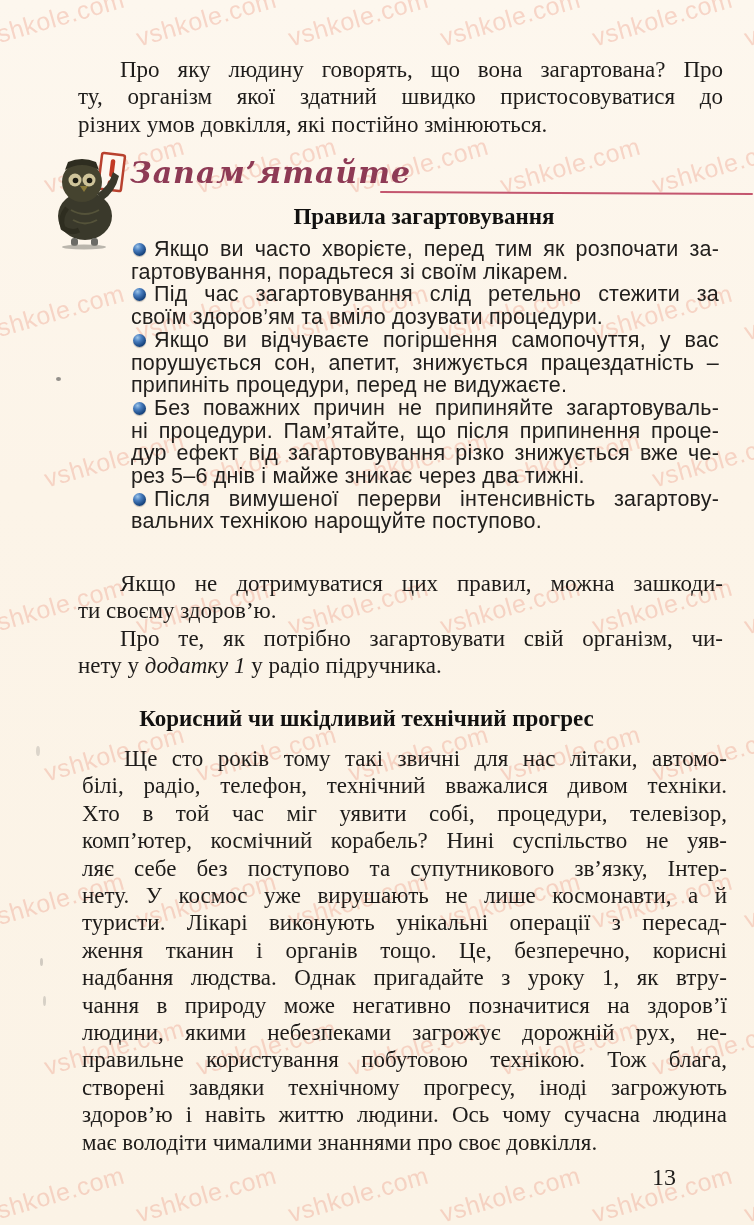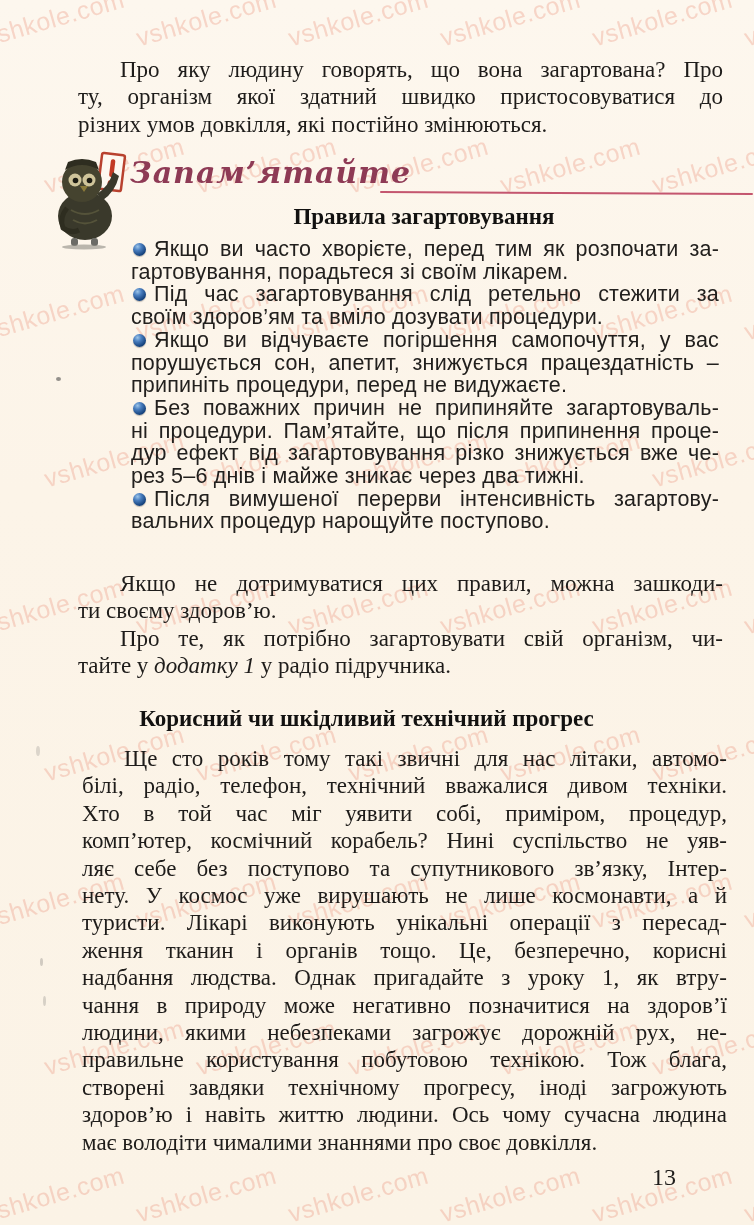--- a/index.html
+++ b/index.html
@@ -168,37 +168,37 @@
           <div class="tline lastline"><span>припиніть процедури, перед не видужаєте.</span></div>
         </div>
         <div>
           <div class="tline"><span class="bullet-dot"></span><span>Без поважних причин не припиняйте загартовуваль-</span></div>
           <div class="tline"><span>ні процедури. Пам’ятайте, що після припинення проце-</span></div>
           <div class="tline"><span>дур ефект від загартовування різко знижується вже че-</span></div>
           <div class="tline lastline"><span>рез 5–6 днів і майже зникає через два тижні.</span></div>
         </div>
         <div>
           <div class="tline"><span class="bullet-dot"></span><span>Після вимушеної перерви інтенсивність загартову-</span></div>
-          <div class="tline lastline"><span>вальних процедур нарощуйте поступово.</span></div>
+          <div class="tline lastline"><span>вальних технікою нарощуйте поступово.</span></div>
         </div>
       </div>
 
     <div id="notes" class="para">
         <div class="tline indent"><span>Якщо не дотримуватися цих правил, можна зашкоди-</span></div>
         <div class="tline lastline"><span>ти своєму здоров’ю.</span></div>
         <div class="tline indent"><span>Про те, як потрібно загартовувати свій організм, чи-</span></div>
-        <div class="tline lastline"><span>тайте у </span><span class="it">додатку 1</span><span> у радіо підручника.</span></div>
+        <div class="tline lastline"><span>нету у </span><span class="it">додатку 1</span><span> у радіо підручника.</span></div>
       </div>
 
     <div id="progress-title" class="hdg">Корисний чи шкідливий технічний прогрес</div>
 
     <div id="progress-para" class="para">
         <div class="tline indent"><span>Ще сто років тому такі звичні для нас літаки, автомо-</span></div>
         <div class="tline"><span>білі, радіо, телефон, технічний вважалися дивом техніки.</span></div>
-        <div class="tline"><span>Хто в той час міг уявити собі, приміром, процедур,</span></div>
+        <div class="tline"><span>Хто в той час міг уявити собі, процедури, телевізор,</span></div>
         <div class="tline"><span>комп’ютер, космічний корабель? Нині суспільство не уяв-</span></div>
         <div class="tline"><span>ляє себе без поступово та супутникового зв’язку, Інтер-</span></div>
         <div class="tline"><span>нету. У космос уже вирушають не лише космонавти, а й</span></div>
         <div class="tline"><span>туристи. Лікарі виконують унікальні операції з пересад-</span></div>
         <div class="tline"><span>ження тканин і органів тощо. Це, безперечно, корисні</span></div>
         <div class="tline"><span>надбання людства. Однак пригадайте з уроку 1, як втру-</span></div>
         <div class="tline"><span>чання в природу може негативно позначитися на здоров’ї</span></div>
         <div class="tline"><span>людини, якими небезпеками загрожує дорожній рух, не-</span></div>
         <div class="tline"><span>правильне користування побутовою технікою. Тож блага,</span></div>
         <div class="tline"><span>створені завдяки технічному прогресу, іноді загрожують</span></div>

